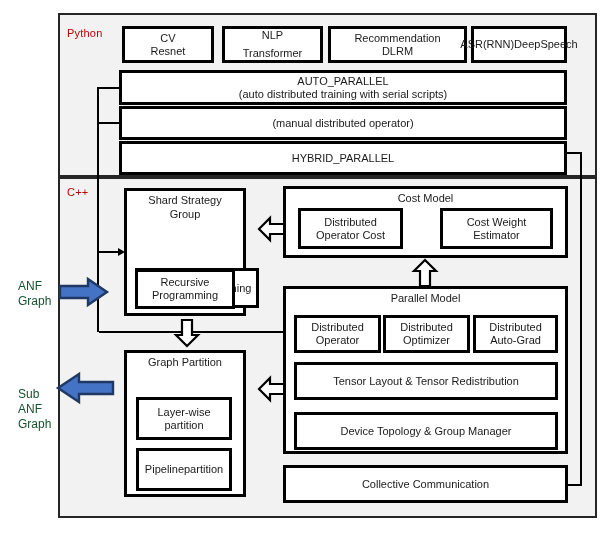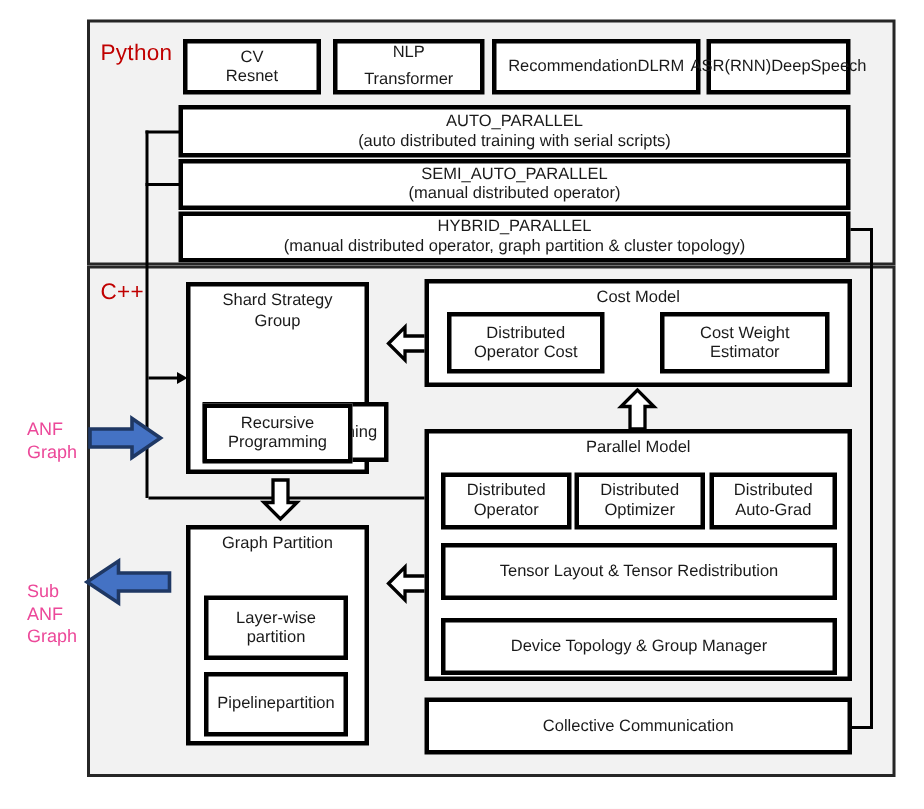--- a/index.html
+++ b/index.html
@@ -3,21 +3,21 @@
 <meta charset="utf-8">
 <style>
   html,body{margin:0;padding:0;background:#ffffff;}
   body{width:616px;height:539px;position:relative;
        font-family:"Liberation Sans","DejaVu Sans",sans-serif;
        -webkit-font-smoothing:antialiased;}
   .abs{position:absolute;box-sizing:border-box;}
 
   
   .panel{background:#f2f2f2;border:2px solid #262626;}
-  .panel-label{font-size:15px;color:#C00000;letter-spacing:.2px;}
+  .panel-label{font-size:11px;color:#C00000;letter-spacing:.2px;}
 
   
   .box{background:#ffffff;border:2px solid #000000;display:flex;
        align-items:center;justify-content:center;text-align:center;
        font-size:11px;color:#1a1a1a;line-height:1.18;}
   .box.thick{border-width:3px;}
   .box.group{align-items:flex-start;justify-content:center;}
   .grouptitle{position:absolute;top:3px;left:0;right:0;text-align:center;
               font-size:11px;color:#1a1a1a;}
 
@@ -30,57 +30,55 @@
   .ah-r{width:0;height:0;border-top:4px solid transparent;
         border-bottom:4px solid transparent;border-left:7px solid #000;}
   .ah-l{width:0;height:0;border-top:4px solid transparent;
         border-bottom:4px solid transparent;border-right:7px solid #000;}
 
   
   .hollow{display:block;}
   
   .blue{display:block;}
 
-  .lbl{font-size:12px;color:#ec4899;line-height:1.25;}
+  .lbl{font-size:12px;color:#14532d;line-height:1.25;}
 </style>
 </head>
 <body>
 
 <div class="abs panel" style="left:58px;top:13px;width:539px;height:164px;"></div>
 
 <div class="abs panel-label" style="left:67px;top:27px;">Python</div>
 
 <div class="abs box thick" style="left:122px;top:26px;width:92px;height:37px;flex-direction:column;">
   <span>CV</span>
   <span>Resnet</span>
 </div>
 <div class="abs box thick" style="left:222px;top:26px;width:101px;height:37px;flex-direction:column;justify-content:space-between;">
   <span>NLP</span>
   <span>Transformer</span>
 </div>
-<div class="abs box thick" style="left:328px;top:26px;width:139px;height:37px;">
+<div class="abs box thick" style="left:328px;top:26px;width:139px;height:37px;flex-direction:column;">
   <span>Recommendation</span>
   <span>DLRM</span>
 </div>
 <div class="abs box thick" style="left:471px;top:26px;width:96px;height:37px;flex-direction:row;">
   <span>ASR(RNN)</span>
   <span>DeepSpeech</span>
 </div>
 
 <div class="abs box thick" style="left:119px;top:70px;width:448px;height:35px;flex-direction:column;">
   <span>AUTO_PARALLEL</span>
   <span>(auto distributed training with serial scripts)</span>
 </div>
 <div class="abs box thick" style="left:119px;top:106px;width:448px;height:34px;flex-direction:column;">
-  <span>SEMI_AUTO_PARALLEL</span>
   <span>(manual distributed operator)</span>
 </div>
 <div class="abs box thick" style="left:119px;top:141px;width:448px;height:34px;flex-direction:column;">
   <span>HYBRID_PARALLEL</span>
-  <span>(manual distributed operator, graph partition &amp; cluster topology)</span>
 </div>
 
 <div class="abs panel" style="left:58px;top:177px;width:539px;height:341px;"></div>
 
 <div class="abs panel-label" style="left:67px;top:186px;">C++</div>
 
 <div class="abs ln lnh" style="left:97px;top:87px;width:24px;height:2px;"></div>
 <div class="abs ln lnh" style="left:97px;top:122px;width:24px;height:2px;"></div>
 <div class="abs ln lnv" style="left:97px;top:87px;width:2px;height:245px;"></div>
 <div class="abs ln lnh" style="left:99px;top:251px;width:20px;height:2px;"></div>

